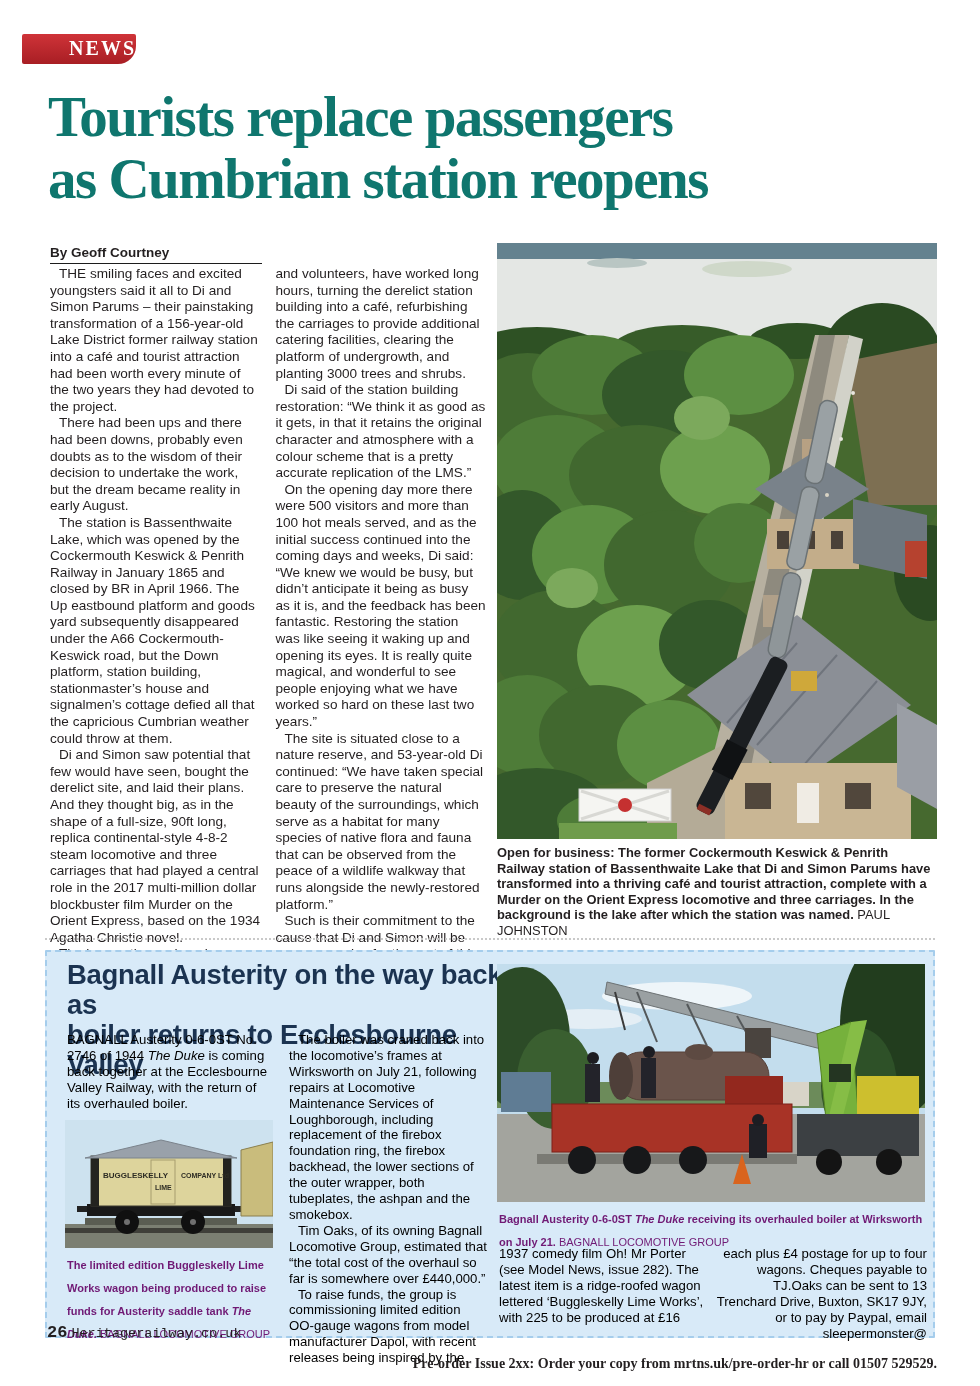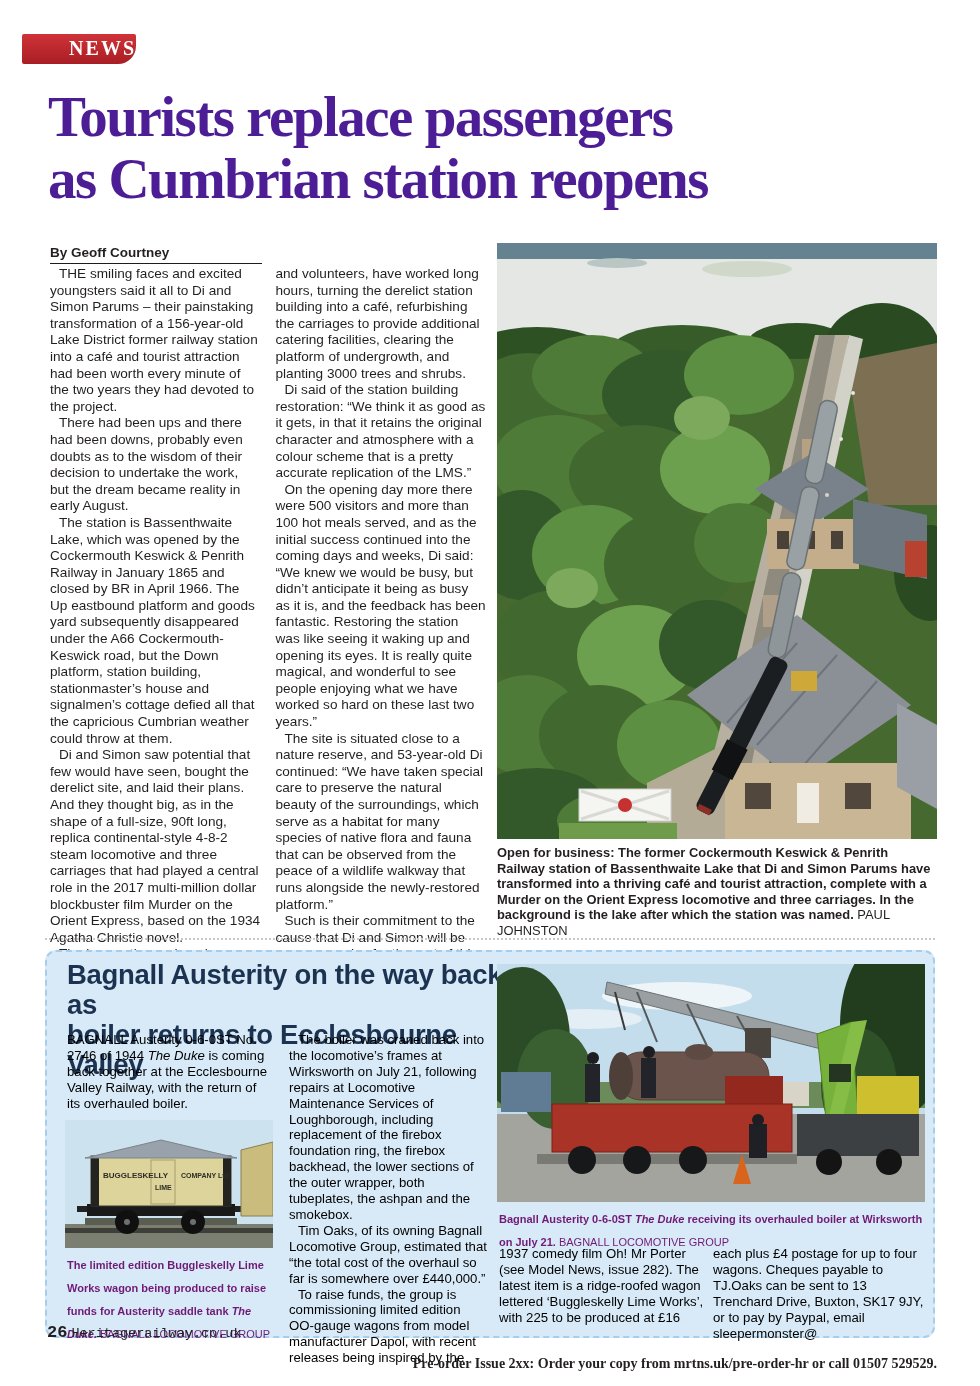--- a/index.html
+++ b/index.html
@@ -5,48 +5,48 @@
   html,body{margin:0;padding:0;background:#e8e8e8;}
   .page{position:relative;width:980px;height:1386px;background:#ffffff;overflow:hidden;
         font-family:"Liberation Sans",sans-serif;color:#231f20;}
   
   .news-banner{position:absolute;left:22px;top:34px;width:114px;height:30px;
       background:linear-gradient(#cf3338,#a81e24);border-radius:2px 2px 18px 2px;
       color:#fff;font-family:"Liberation Serif",serif;font-weight:bold;font-size:20px;
       line-height:29px;letter-spacing:2px;padding-left:28px;box-sizing:border-box;text-align:right;}
   
   .headline{position:absolute;left:48px;top:86px;width:900px;margin:0;
-      font-family:"Liberation Serif",serif;font-weight:bold;color:#4c1d95;
+      font-family:"Liberation Serif",serif;font-weight:bold;color:#0f766e;
       font-size:57px;line-height:62px;letter-spacing:-1.5px;}
   .headline span{display:block;}
   
   .byline{position:absolute;left:50px;top:245px;width:212px;font-size:13.5px;font-weight:bold;
       border-bottom:1.5px solid #1c1c1c;padding-bottom:3px;}
   .main-cols{position:absolute;left:50px;top:266px;width:436px;display:flex;gap:15px;}
   .mcol{width:211px;font-size:13.6px;line-height:16.6px;}
   .page p{margin:0;}
   p.ind{text-indent:9px;}
   
   .main-photo{position:absolute;left:497px;top:243px;width:440px;height:596px;overflow:hidden;}
   .main-caption{position:absolute;left:497px;top:845px;width:438px;
       font-size:12.9px;line-height:15.6px;font-weight:bold;}
   .credit{font-weight:normal;}
   
   .dotted-rule{position:absolute;left:45px;top:938px;width:890px;border-top:2px dotted #c9c9c9;}
   
   .blue-box{position:absolute;left:45px;top:950px;width:890px;height:388px;box-sizing:border-box;
-      background:#d8eaf8;border:2px dashed #a5cdec;border-radius:11px;}
+      background:#d8eaf8;border:2px dashed #a5cdec;border-radius:1px;}
   .box-title{position:absolute;left:20px;top:8px;margin:0;width:440px;
       font-size:27.5px;line-height:30px;font-weight:bold;color:#1b3351;letter-spacing:-0.3px;}
   .box-title span{display:block;}
   .bcol{position:absolute;font-size:13.2px;line-height:15.9px;color:#000000;}
   .b-col1{left:20px;top:80px;width:202px;}
   .b-col2{left:242px;top:80px;width:200px;}
   .b-col3{left:452px;top:294px;width:206px;}
-  .b-col4{left:666px;top:294px;width:214px;}
+  .b-col4{left:666px;top:294px;width:214px;text-align:right;}
   .wagon-photo{position:absolute;left:18px;top:168px;width:208px;height:128px;overflow:hidden;}
   .box-caption{position:absolute;font-size:11px;line-height:23px;font-weight:bold;color:#701a75;}
   .wagon-cap{left:20px;top:302px;width:204px;}
   .crane-photo{position:absolute;left:450px;top:12px;width:428px;height:238px;overflow:hidden;}
   .crane-cap{left:452px;top:256px;width:430px;}
   
   .footer-left{position:absolute;left:47px;top:1299px;font-family:Liberation Mono, monospace;font-size:13.5px;margin-top:24px;}
   .page-num{font-size:17px;font-weight:bold;margin-right:4px;}
   .footer-right{position:absolute;right:43px;top:1356px;font-family:"Liberation Serif",serif;
       font-size:14px;font-weight:bold;}

